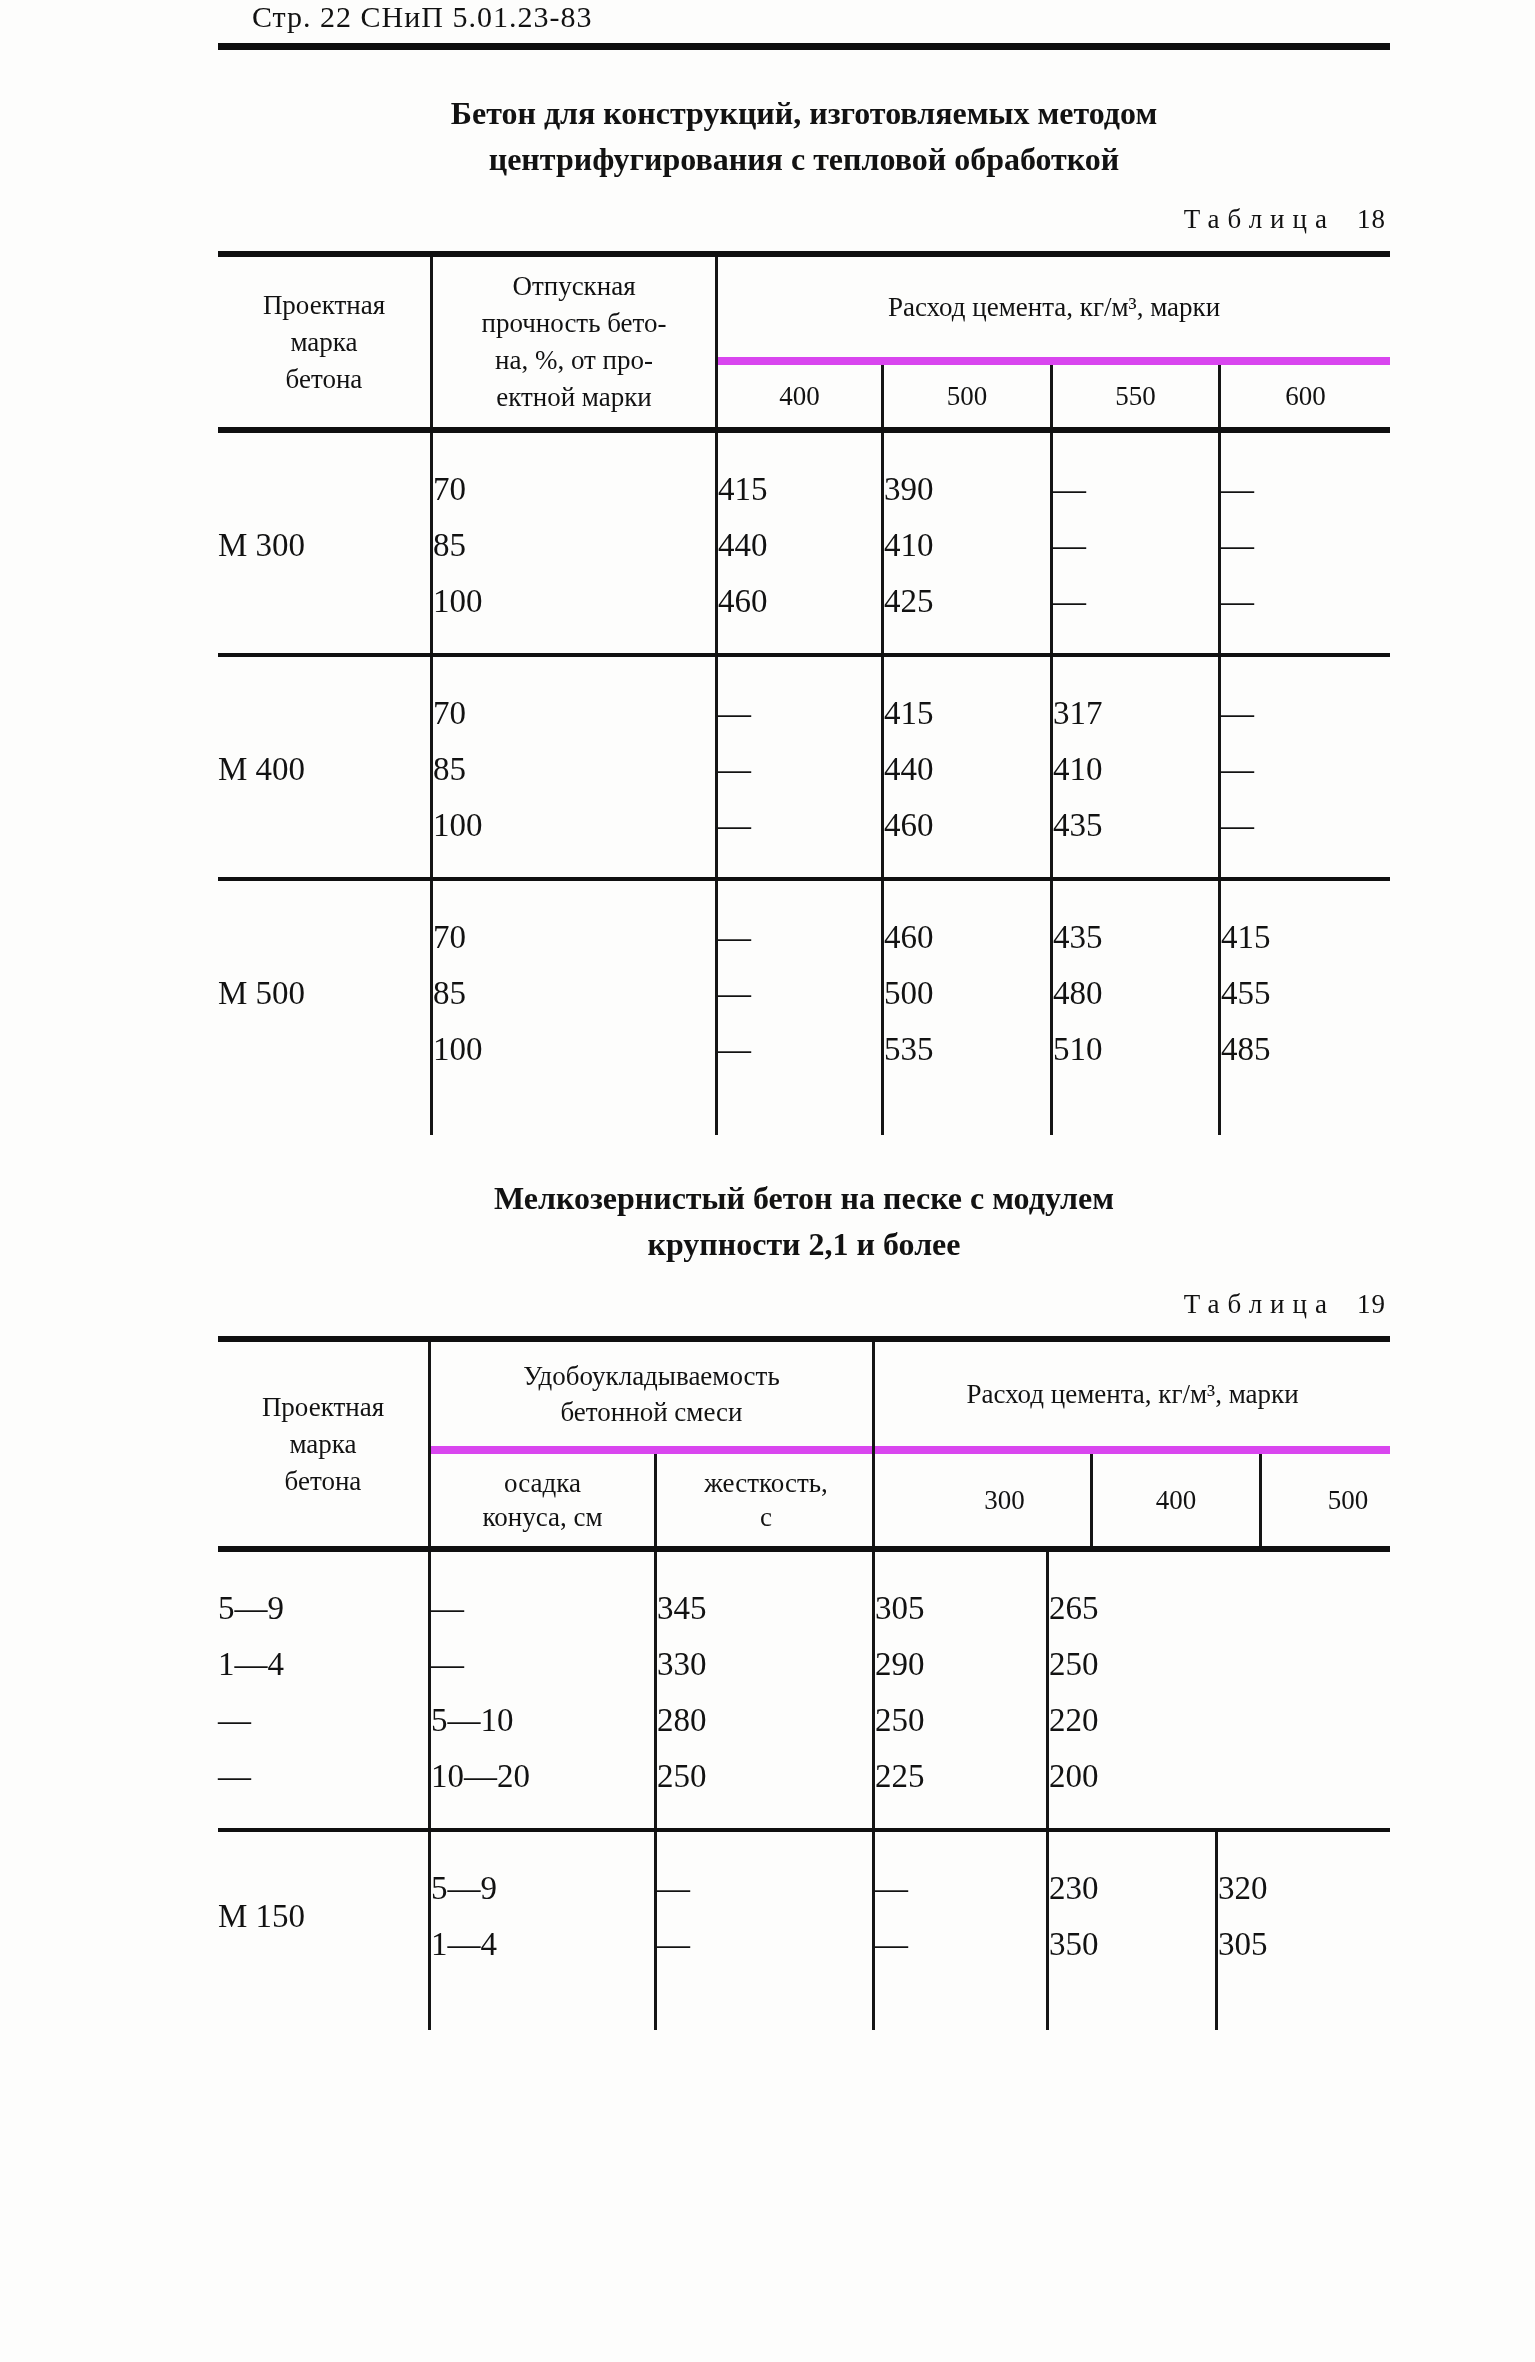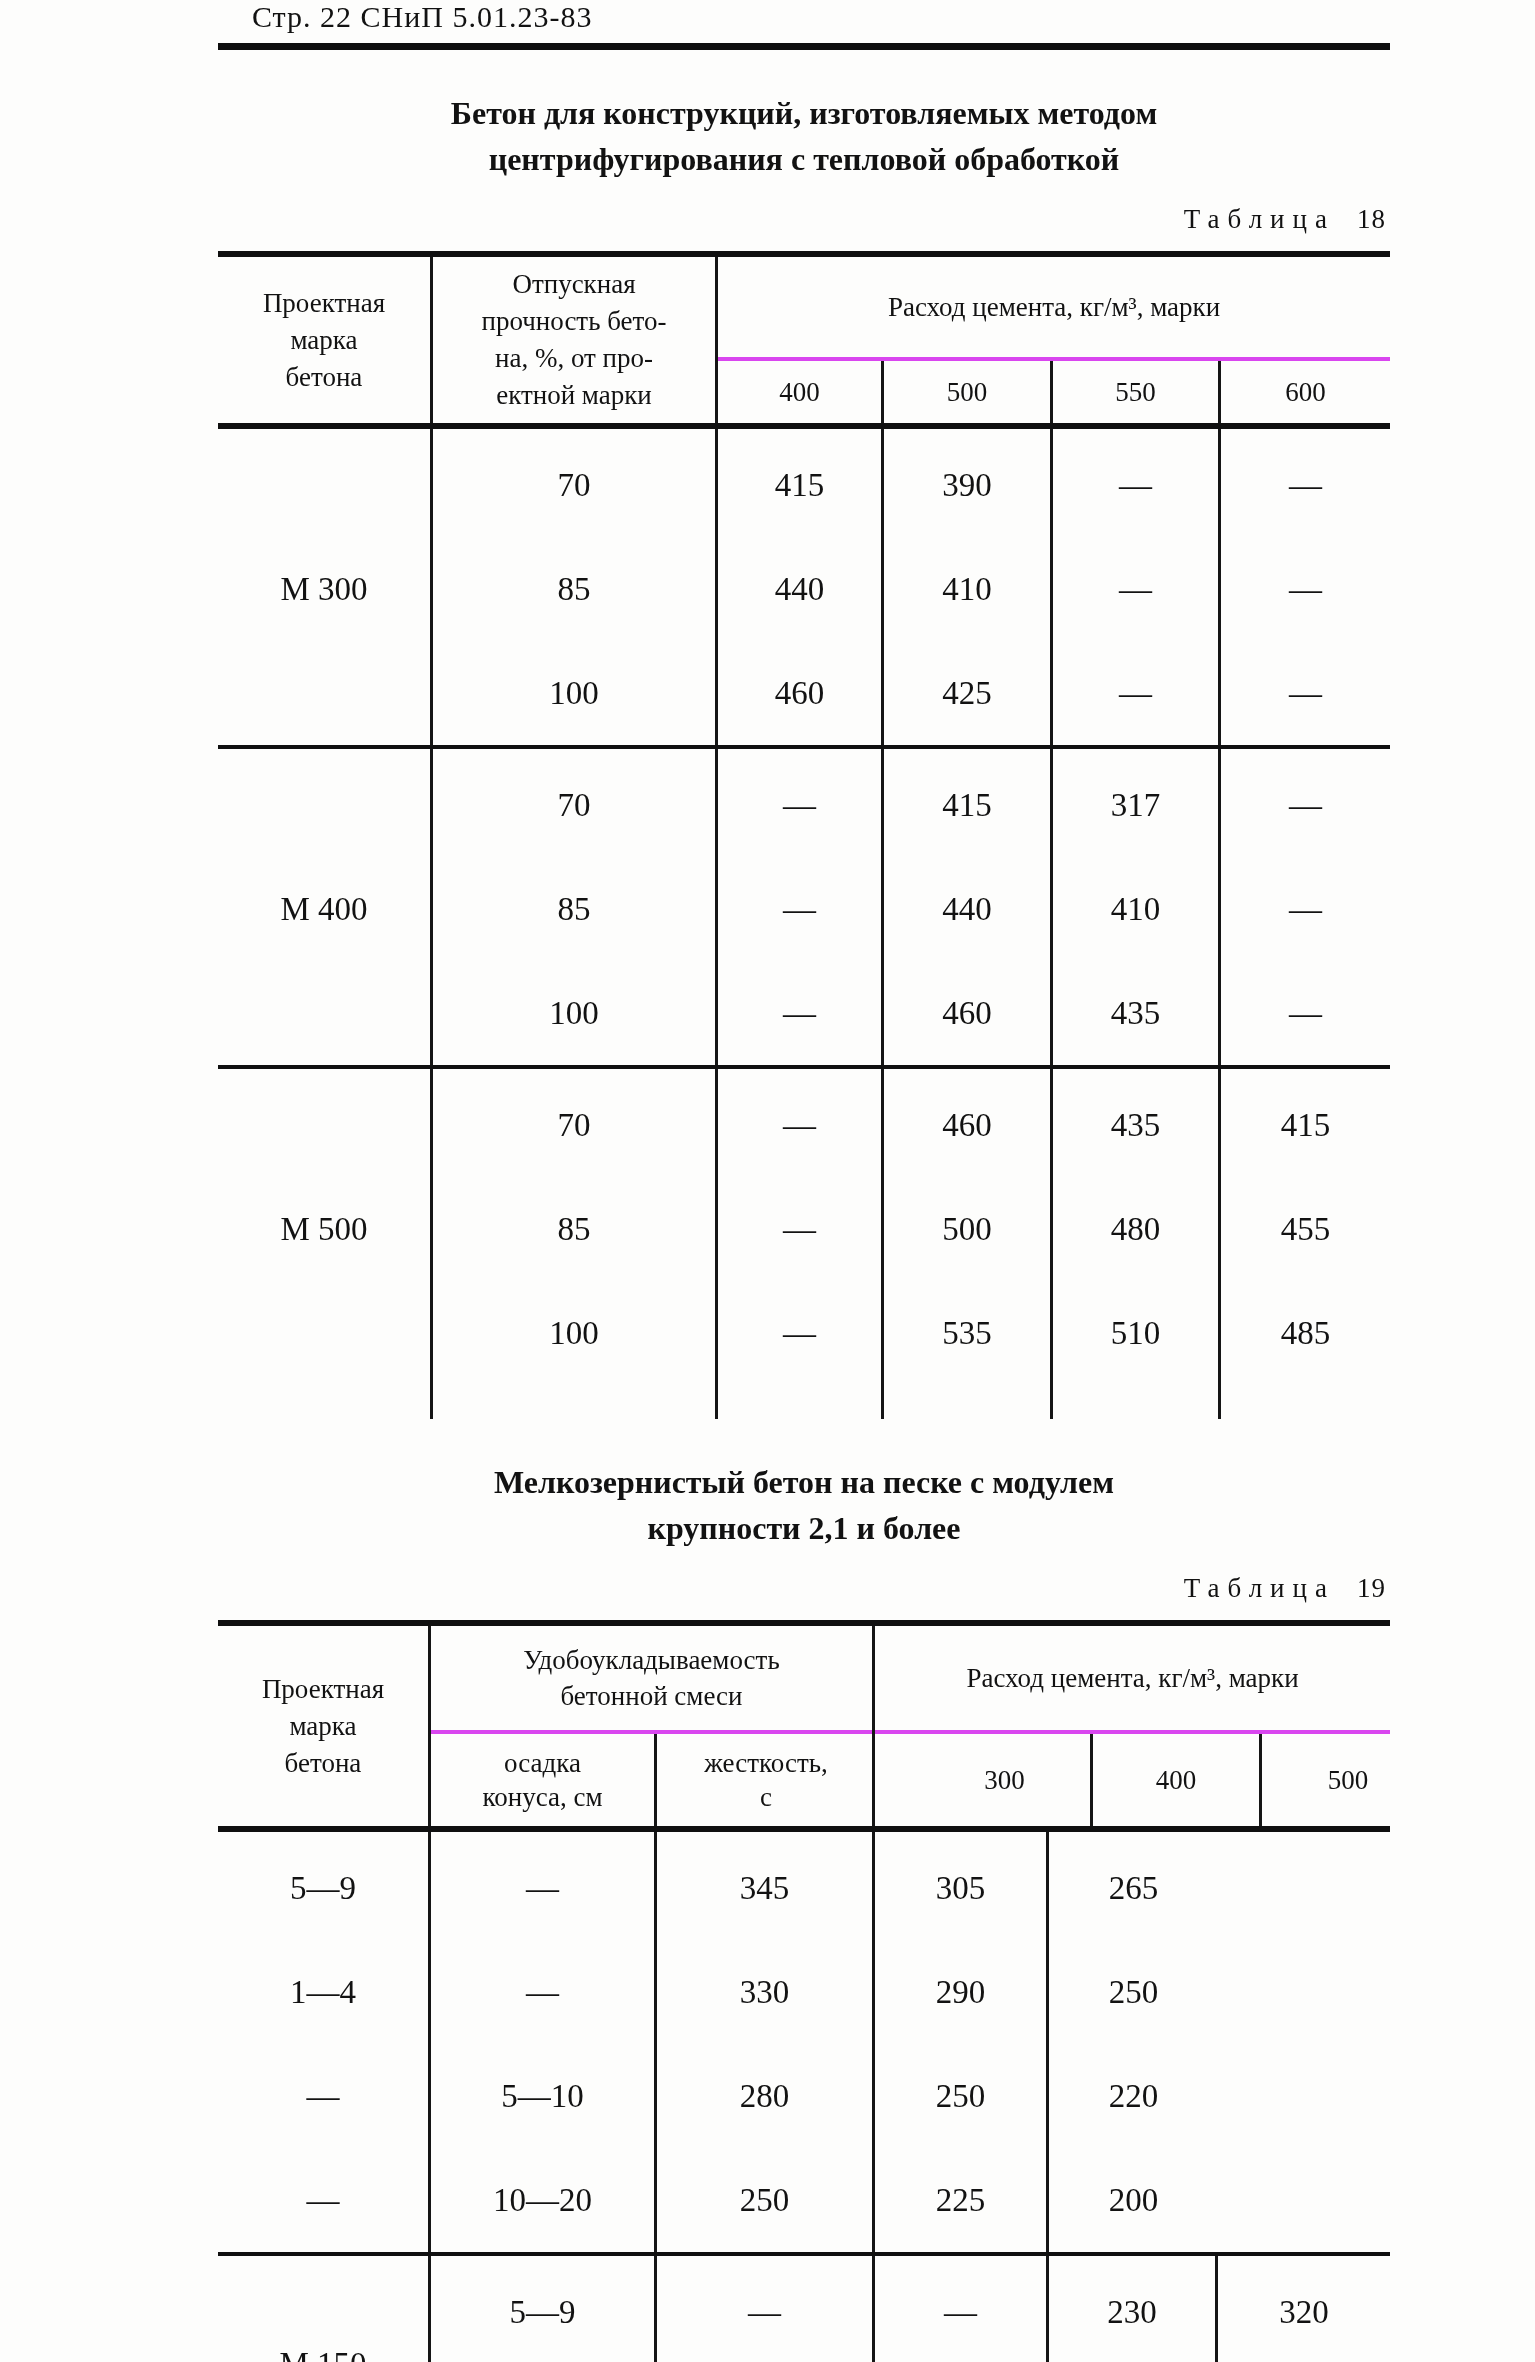--- a/index.html
+++ b/index.html
@@ -46,33 +46,32 @@
   .hcell {
     display: flex; align-items: center; justify-content: center;
     text-align: center; font-size: 27px; line-height: 37px;
   }
   .hline { display: block; }
   .b-r { border-right: 3px solid #151515; }
   .group-title {
     display: flex; align-items: center; justify-content: center;
     text-align: center; font-size: 27px; line-height: 36px;
   }
-  .sub-row { border-top: 4px solid #d946ef; }
+  .sub-row { border-top: 8px solid #d946ef; }
   .sub-cell {
     display: flex; align-items: center; justify-content: center;
     text-align: center; font-size: 27px; line-height: 34px;
   }
   .drow { border-bottom: 4px solid #101010; }
   .drow.last { border-bottom: none; }
   .cell {
     display: flex; flex-direction: column;
-    align-items: center; justify-content: center;
+    align-items: flex-start; justify-content: center;
     font-size: 33px; line-height: 56px;
     padding: 28px 0 24px 0;
-    gap: 48px;
   }
   .drow.last .cell { padding-bottom: 58px; }
   .cell .vline { display: block; text-align: center; }
   .mark-cell { justify-content: center; }
 
   
   .t18-header { display: grid; grid-template-columns: 215px 285px 672px; }
   .t18-group .group-title { height: 100px; }
   .t18-sub { display: grid; grid-template-columns: 166px 169px 168px 169px; }
   .t18-sub .sub-cell { height: 62px; }

